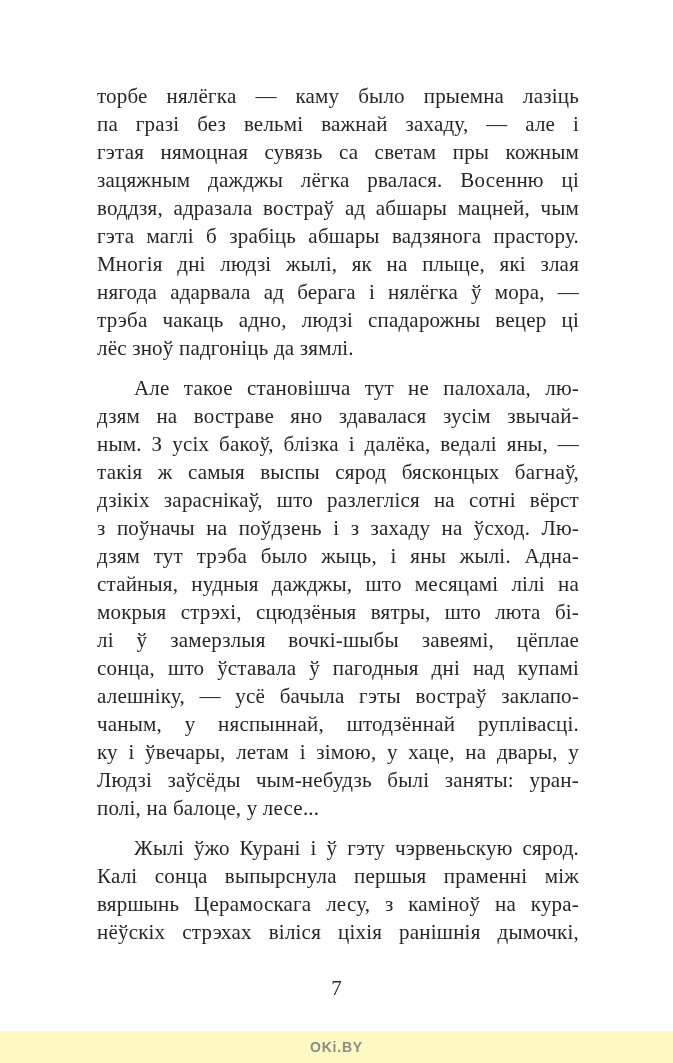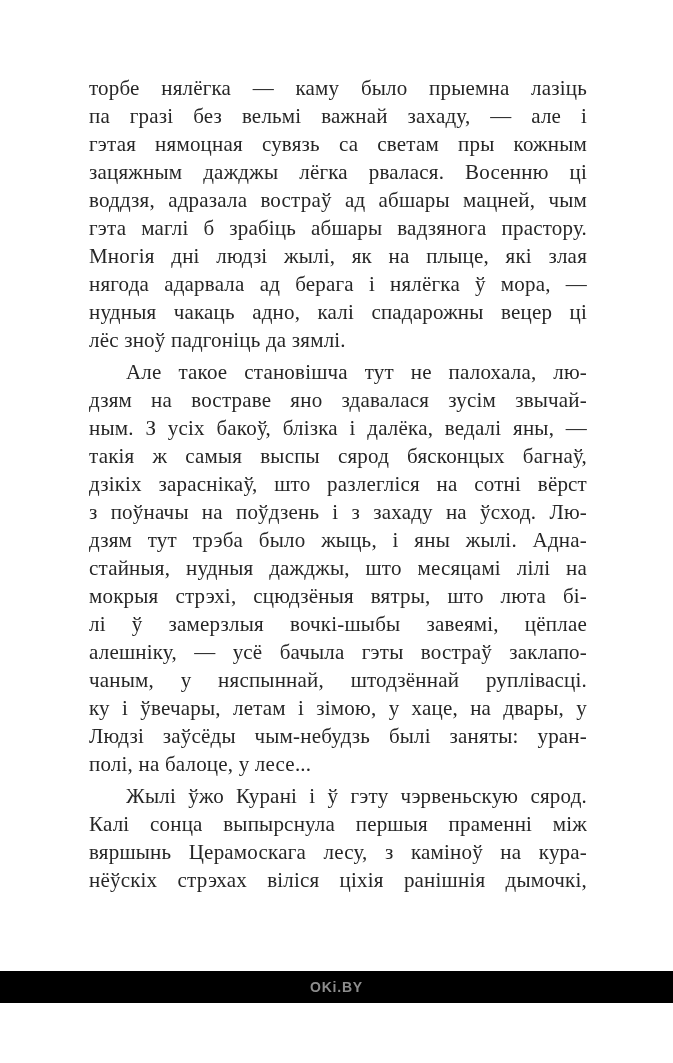--- a/index.html
+++ b/index.html
@@ -22,21 +22,21 @@
   .text-block {
     position: absolute;
     left: 85px;
     top: 70px;
     width: 506px;
     font-size: 21px;
     line-height: 28px;
     color: #262626;
     letter-spacing: 0.2px;
   }
-  .paragraph { margin: 4px; }
+  .paragraph { margin: 12px; }
   .line {
     text-align: justify;
     text-align-last: justify;
     text-justify: inter-word;
     white-space: normal;
     height: 28px;
     overflow: visible;
   }
   .line.indent-first { text-indent: 37px; }
   .line.para-end { text-align-last: left; }
@@ -45,24 +45,24 @@
     left: 0;
     top: 976px;
     width: 673px;
     text-align: center;
     font-size: 21px;
     color: #2a2a2a;
   }
   .footer-bar {
     position: absolute;
     left: 0;
-    top: 971px;
+    top: 1031px;
     width: 673px;
     height: 32px;
-    background: #000000;
+    background: #fef9c3;
     display: flex;
     align-items: center;
     justify-content: center;
   }
   .watermark {
     font-family: "Liberation Sans", "DejaVu Sans", sans-serif;
     font-size: 14px;
     font-weight: 600;
     letter-spacing: 0.8px;
     color: #8c8c8c;
@@ -76,34 +76,35 @@
   <div class="text-block" id="text-block">
       <div class="paragraph">
         <div class="line">торбе нялёгка — каму было прыемна лазіць</div>
         <div class="line">па гразі без вельмі важнай захаду, — але і</div>
         <div class="line">гэтая нямоцная сувязь са светам пры кожным</div>
         <div class="line">зацяжным дажджы лёгка рвалася. Восенню ці</div>
         <div class="line">воддзя, адразала востраў ад абшары мацней, чым</div>
         <div class="line">гэта маглі б зрабіць абшары вадзянога прастору.</div>
         <div class="line">Многія дні людзі жылі, як на плыце, які злая</div>
         <div class="line">нягода адарвала ад берага і нялёгка ў мора, —</div>
-        <div class="line">нудныя чакаць адно, калі спадарожны вецер ці</div>
+        <div class="line">трэба чакаць адно, людзі спадарожны вецер ці</div>
         <div class="line para-end">лёс зноў падгоніць да зямлі.</div>
       </div>
       <div class="paragraph">
         <div class="line indent-first">Але такое становішча тут не палохала, лю-</div>
         <div class="line">дзям на востраве яно здавалася зусім звычай-</div>
         <div class="line">ным. З усіх бакоў, блізка і далёка, ведалі яны, —</div>
         <div class="line">такія ж самыя выспы сярод бясконцых багнаў,</div>
         <div class="line">дзікіх зараснікаў, што разлегліся на сотні вёрст</div>
         <div class="line">з поўначы на поўдзень і з захаду на ўсход. Лю-</div>
         <div class="line">дзям тут трэба было жыць, і яны жылі. Адна-</div>
         <div class="line">стайныя, нудныя дажджы, што месяцамі лілі на</div>
         <div class="line">мокрыя стрэхі, сцюдзёныя вятры, што люта бі-</div>
         <div class="line">лі ў замерзлыя вочкі-шыбы завеямі, цёплае</div>
+        <div class="line">сонца, што ўставала ў пагодныя дні над купамі</div>
         <div class="line">алешніку, — усё бачыла гэты востраў заклапо-</div>
         <div class="line">чаным, у няспыннай, штодзённай руплівасці.</div>
         <div class="line">ку і ўвечары, летам і зімою, у хаце, на двары, у</div>
         <div class="line">Людзі заўсёды чым-небудзь былі заняты: уран-</div>
         <div class="line para-end">полі, на балоце, у лесе...</div>
       </div>
       <div class="paragraph">
         <div class="line indent-first">Жылі ўжо Курані і ў гэту чэрвеньскую сярод.</div>
         <div class="line">Калі сонца выпырснула першыя праменні між</div>
         <div class="line">вяршынь Церамоскага лесу, з каміноў на кура-</div>

